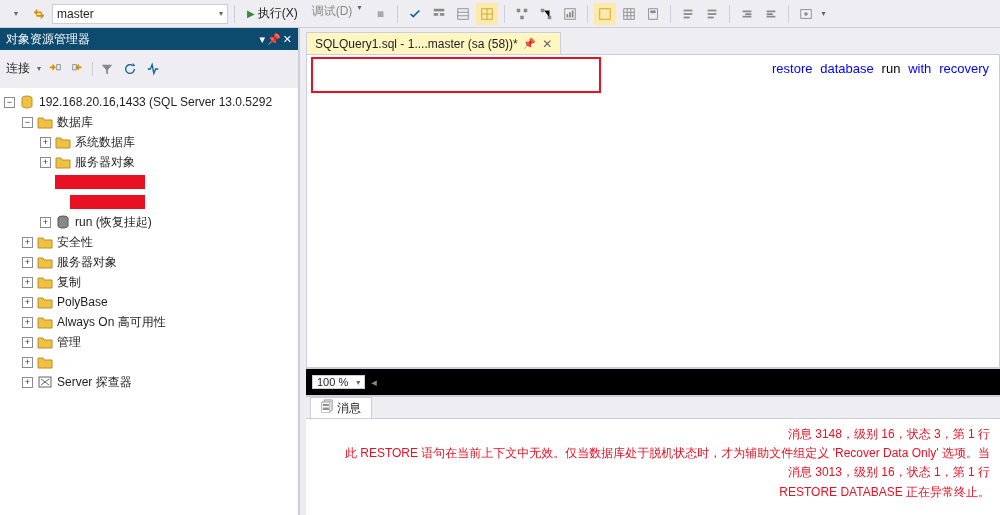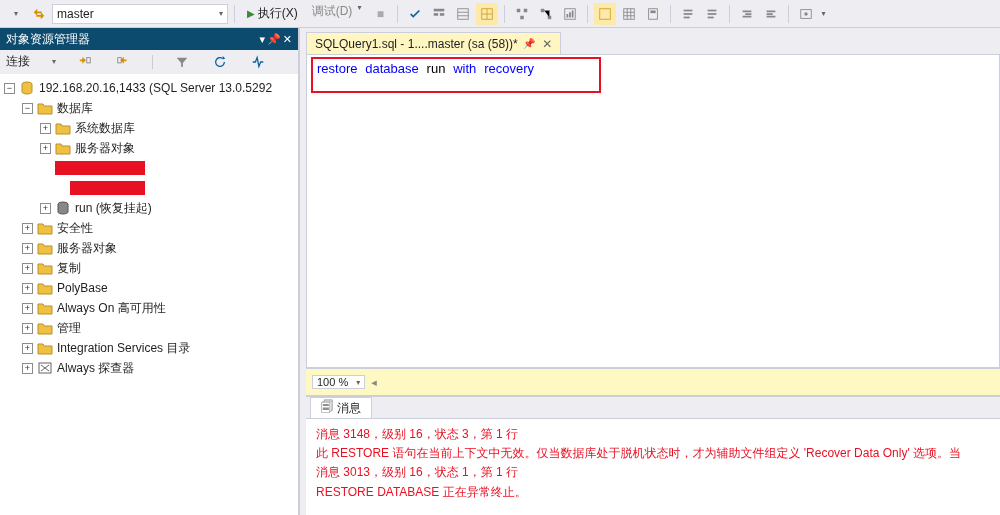--- a/index.html
+++ b/index.html
@@ -17,43 +17,43 @@
 .debug-btn { display: flex; align-items: flex-start; gap: 3px; padding: 0 6px; height: 22px; color: #888; }
 
 
 .main { display: flex; height: calc(100% - 28px); }
 
 
 .oe { width: 300px; background: #fff; border-right: 2px solid #cccedb; display: flex; flex-direction: column; }
 .oe-title { background: #0c4a6e; color: #fff; height: 22px; display: flex; align-items: center; padding: 0 6px; justify-content: space-between; }
 .oe-title-right { display: flex; gap: 2px; align-items: center; }
 .oe-title-right span { cursor: pointer; font-size: 11px; }
-.oe-conn { height: 24px; display: flex; align-items: center; gap: 20px; padding: 0 6px; border-bottom: 1px solid #eee; background: #eeeef2; }
+.oe-conn { height: 38px; display: flex; align-items: center; gap: 5px; padding: 0 6px; border-bottom: 1px solid #eee; background: #eeeef2; }
 .conn-btn { width: 18px; height: 18px; display: flex; align-items: center; justify-content: center; cursor: pointer; color: #555; }
 .refresh-icon { color: #0e639c; }
 .tree { flex: 1; overflow: auto; padding: 4px 0; background: #fff; }
 .tnode { display: flex; align-items: center; height: 20px; white-space: nowrap; cursor: default; }
 .expander { width: 11px; height: 11px; border: 1px solid #8c8c8c; margin-right: 4px; display: flex; align-items: center; justify-content: center; font-size: 9px; line-height: 1; color: #333; cursor: pointer; background: #fff; }
 .no-exp { width: 11px; margin-right: 4px; }
 .folder-icon { width: 16px; height: 14px; margin-right: 4px; display: inline-flex; align-items: center; justify-content: center; }
 .redact { background: #e81123; height: 14px; display: inline-block; }
 
 
 .right { flex: 1; display: flex; flex-direction: column; background: #eeeef2; }
 .tabbar { height: 26px; display: flex; align-items: flex-end; padding: 4px 6px 0 6px; background: #eeeef2; }
 .doctab { background: #fff6c1; height: 22px; display: flex; align-items: center; padding: 0 8px; border-top: 1px solid #cccedb; border-left: 1px solid #cccedb; border-right: 1px solid #cccedb; gap: 6px; }
 .doctab .pin { color: #946f00; font-size: 10px; }
 .doctab .close { color: #666; cursor: pointer; }
-.editor-wrap { flex: 1; background: #eeeef2; padding-left: 6px; display: flex; flex-direction: column; min-height: 0; }
+.editor-wrap { flex: 1; background: #eeeef2; padding-left: 6px; display: flex; flex-direction: column; min-height: 0; text-align: right; }
 .editor { flex: 1; background: #fff; border: 1px solid #cccedb; position: relative; overflow: hidden; }
 .highlight-box { position: absolute; border: 2px solid #e81123; }
 .code { font-family: Consolas, "Courier New", monospace; font-size: 13px; padding: 6px 10px; white-space: pre; }
 .kw { color: #0000ff; }
 .plain { color: #000; }
-.zoom-bar { height: 16px; background: #fef9c3; border-top: 1px solid #cccedb; display: flex; align-items: center; padding: 13px 6px; gap: 6px; font-size: 11px; }
+.zoom-bar { height: 16px; background: #000000; border-top: 1px solid #cccedb; display: flex; align-items: center; padding: 13px 6px; gap: 6px; font-size: 11px; }
 .zoom-drop { padding: 0 4px; background: #fff; border: 1px solid #cccedb; font-size: 11px; display: inline-flex; align-items: center; gap: 6px; }
 
 
 .msg-panel { height: 120px; background: #fff; border-top: 2px solid #cccedb; display: flex; flex-direction: column; }
 .msg-tabs { height: 22px; display: flex; align-items: flex-end; border-bottom: 1px solid #cccedb; background: #eeeef2; }
 .msg-tab { background: #fff; height: 21px; padding: 0 10px; display: flex; align-items: center; gap: 4px; border: 1px solid #cccedb; border-bottom: none; margin-left: 4px; }
 .msg-body { flex: 1; overflow: auto; padding: 6px 10px; font-family: "Microsoft YaHei", SimSun, monospace; font-size: 12px; color: #e81123; line-height: 1.6; white-space: pre; }
 </style>
 </head>
 <body>
@@ -343,31 +343,30 @@
           </span>
         <span>管理</span>
       </div>
       <div class="tnode" style="padding-left:22px;">
         <span class="expander">+</span>
         <span class="folder-icon">
             <svg width="16" height="14" viewBox="0 0 16 14">
               <path fill="#f0c040" stroke="#b8912f" d="M1 3h5l1 2h8v8H1z"></path>
             </svg>
           </span>
-        <span>Integration Services 目录</span>
       </div>
       <div class="tnode" style="padding-left:22px;">
         <span class="expander">+</span>
         <span class="folder-icon">
             <svg width="16" height="14" viewBox="0 0 16 14">
               <rect x="2" y="2" width="12" height="10" fill="none" stroke="#666"></rect>
               <path d="M4 4l8 6M12 4l-8 6" stroke="#666"></path>
             </svg>
           </span>
-        <span>Always 探查器</span>
+        <span>Server 探查器</span>
       </div>
     </div>
   </div>
 
   <div class="right">
     <div class="tabbar">
       <div class="doctab">
         <span>SQLQuery1.sql - 1....master (sa (58))*</span>
         <span class="pin">📌</span>
         <span class="close">✕</span>

